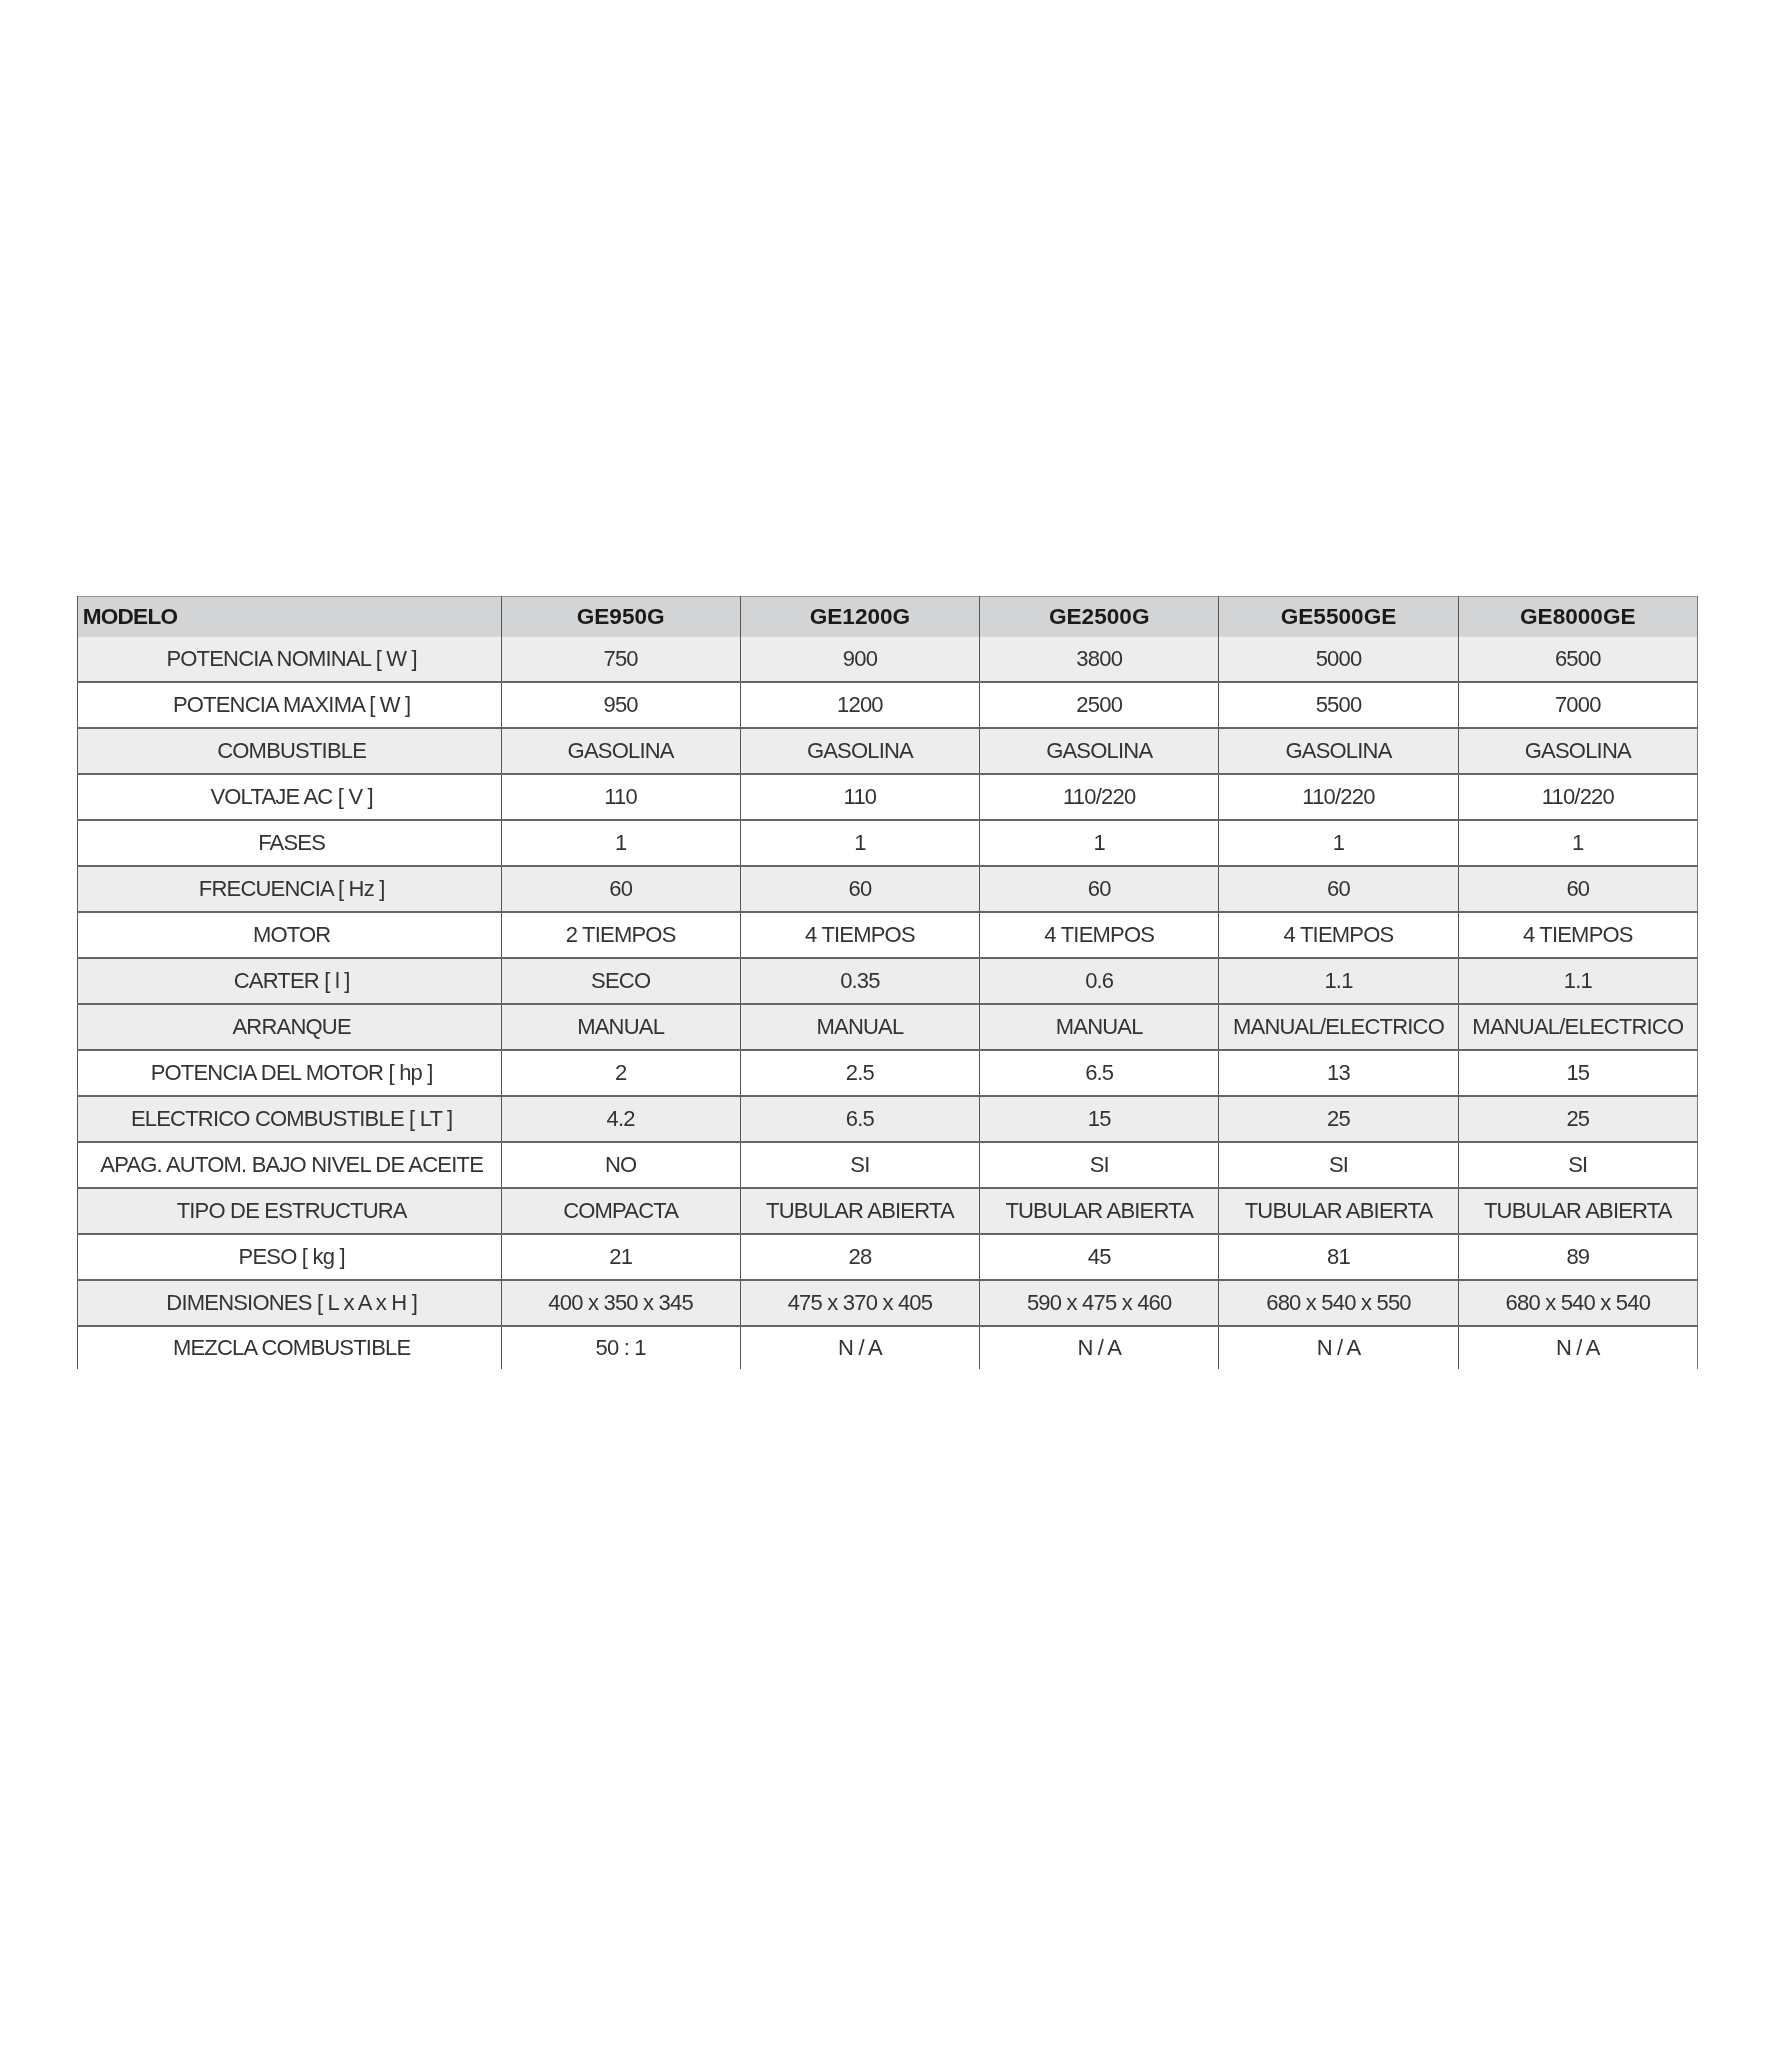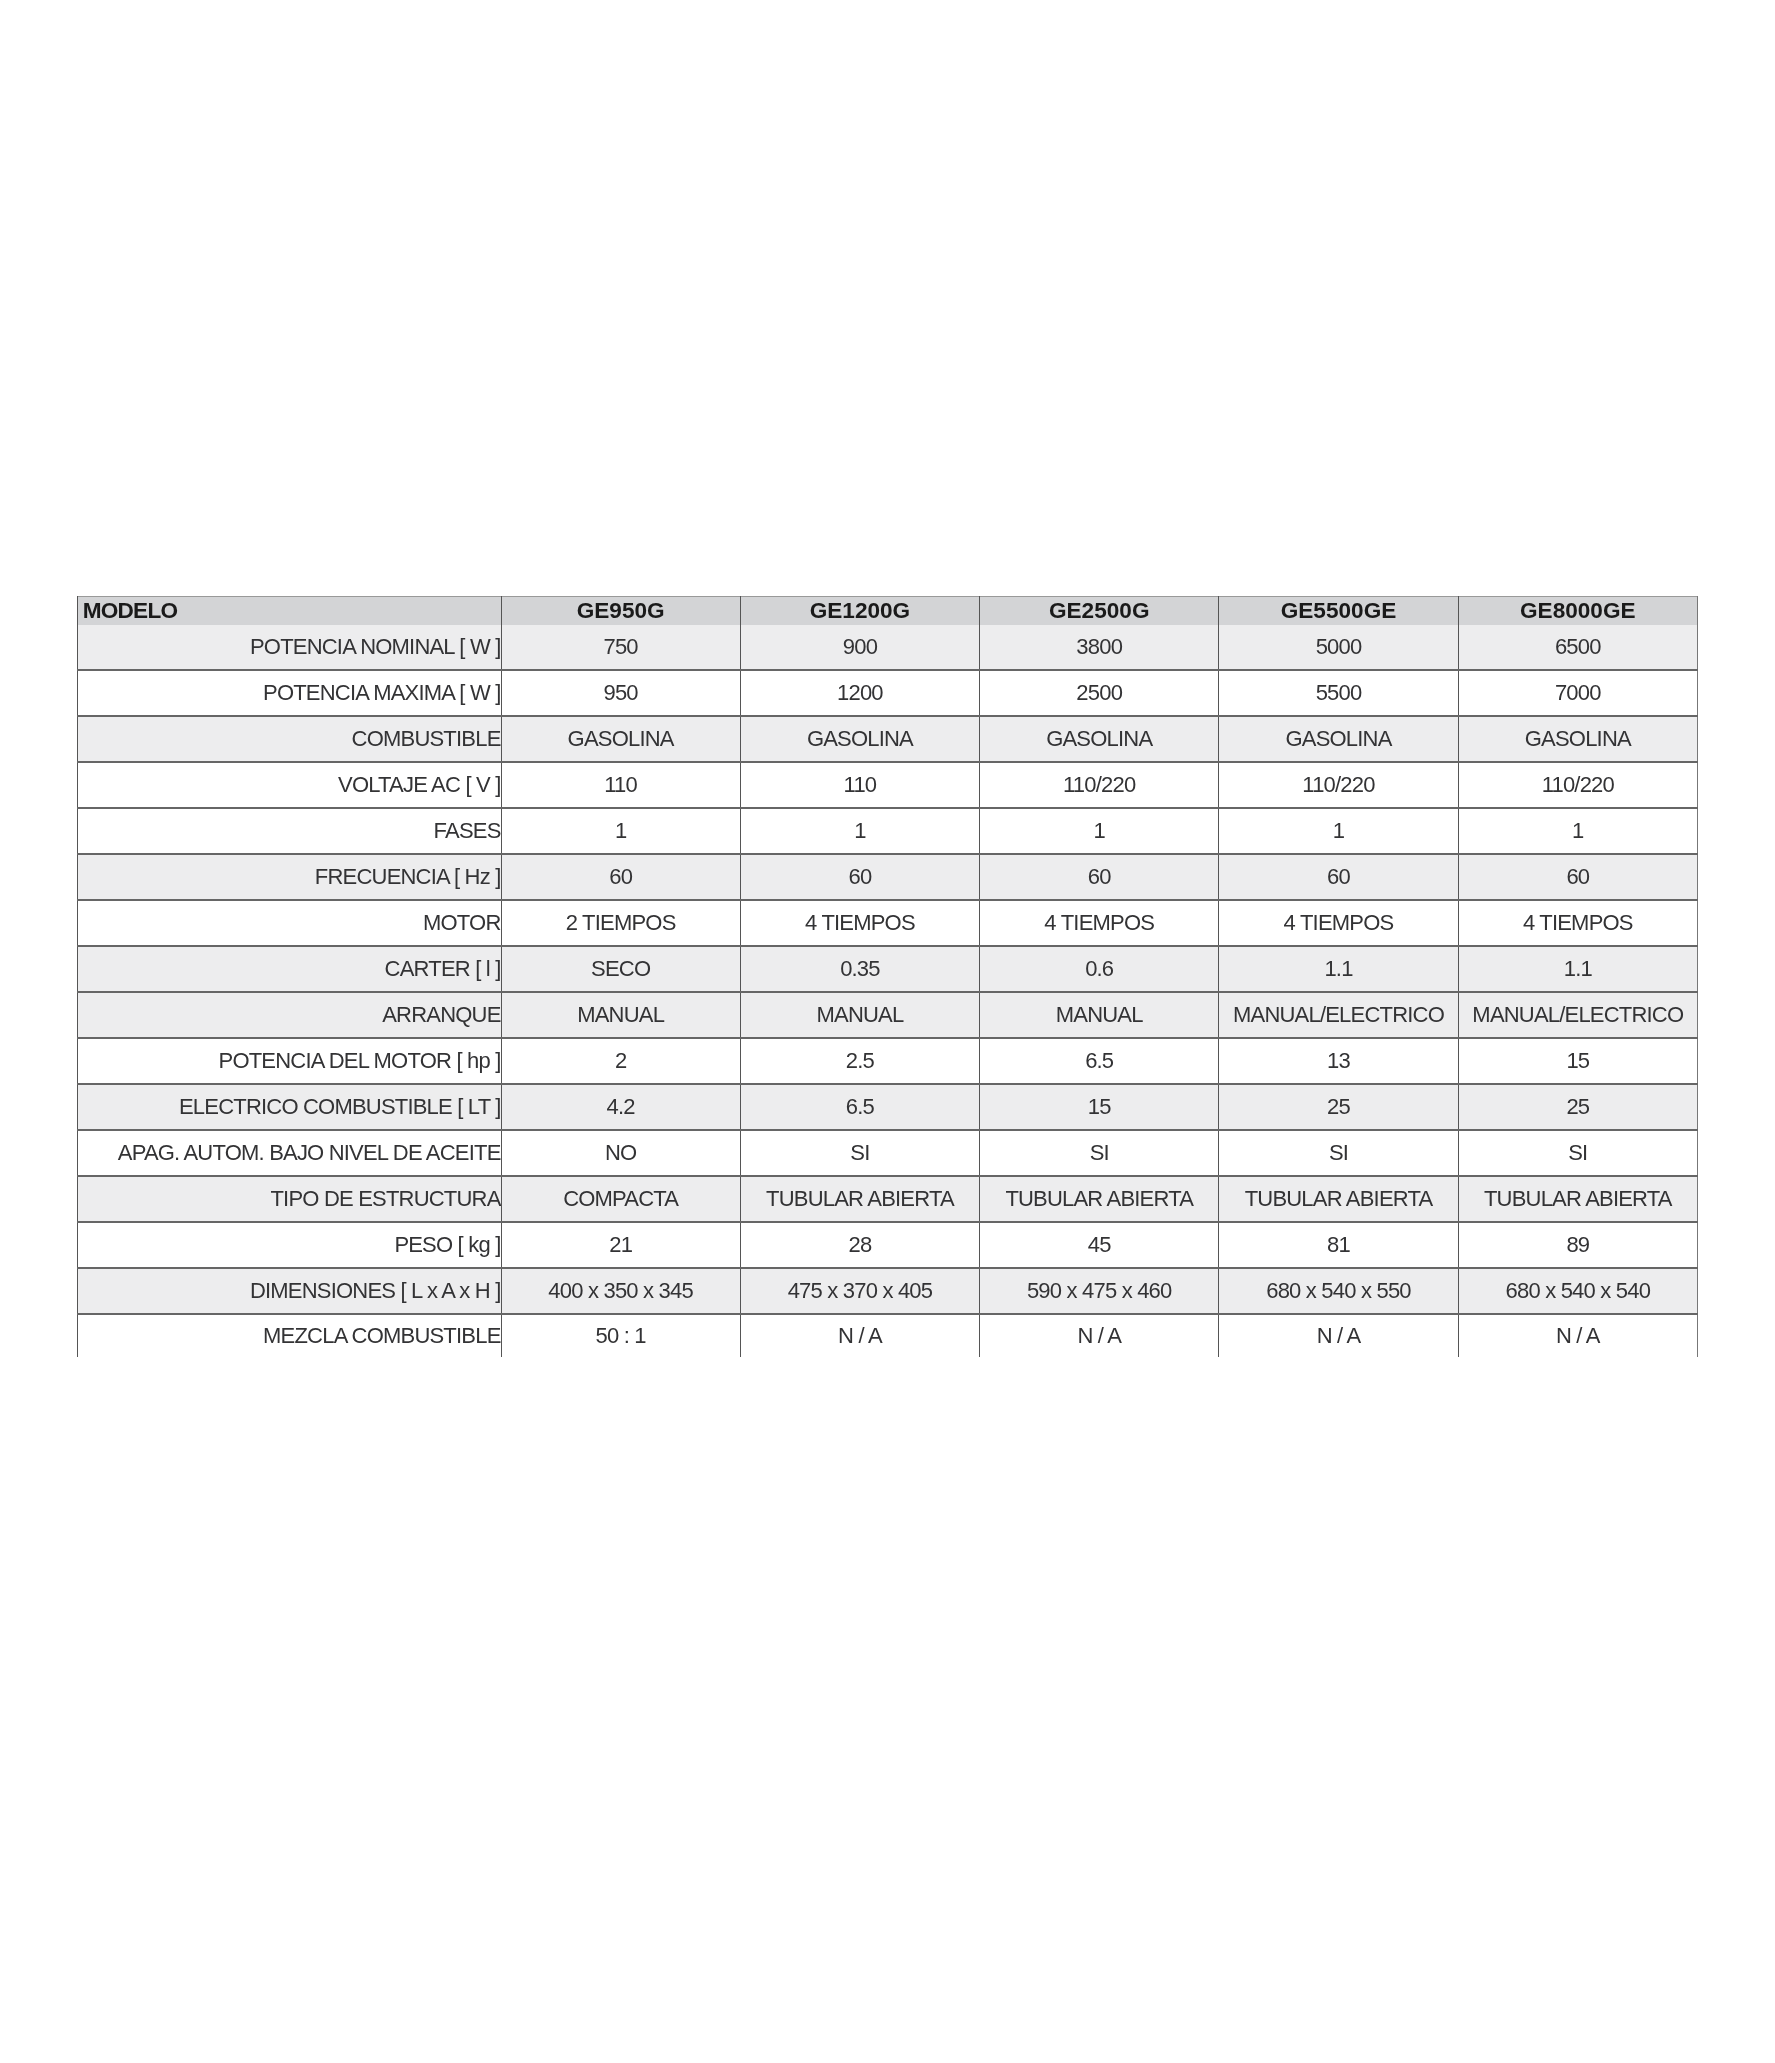--- a/index.html
+++ b/index.html
@@ -35,36 +35,36 @@
       border-left: 1.6px solid #555;
       white-space: nowrap;
       overflow: hidden;
       letter-spacing: -0.8px;
     }
     .spec-table tr + tr th, .spec-table tr + tr td {
       border-top: 2.4px solid #666;
     }
     .spec-table thead th {
       background: #d3d4d6;
-      height: 28px;
+      height: 40px;
       font-weight: bold;
       font-size: 22.6px;
       color: #1a1a1a;
       text-align: center;
       letter-spacing: 0;
     }
     .spec-table thead th.label-head {
       text-align: left;
       padding-left: 4.8px;
       letter-spacing: -0.8px;
     }
     .spec-table tbody tr.shaded td { background: #ededee; }
     .spec-table tbody tr.plain td { background: #ffffff; }
     .spec-table tbody td.label {
-      text-align: right;
+      text-align: center;
       padding-left: 4.8px;
       margin-top: 37px;
     }
     .spec-table tbody td.val {
       text-align: center;
     }
     .spec-table tbody tr:last-child td {
       height: 42px;
     }
   </style>

